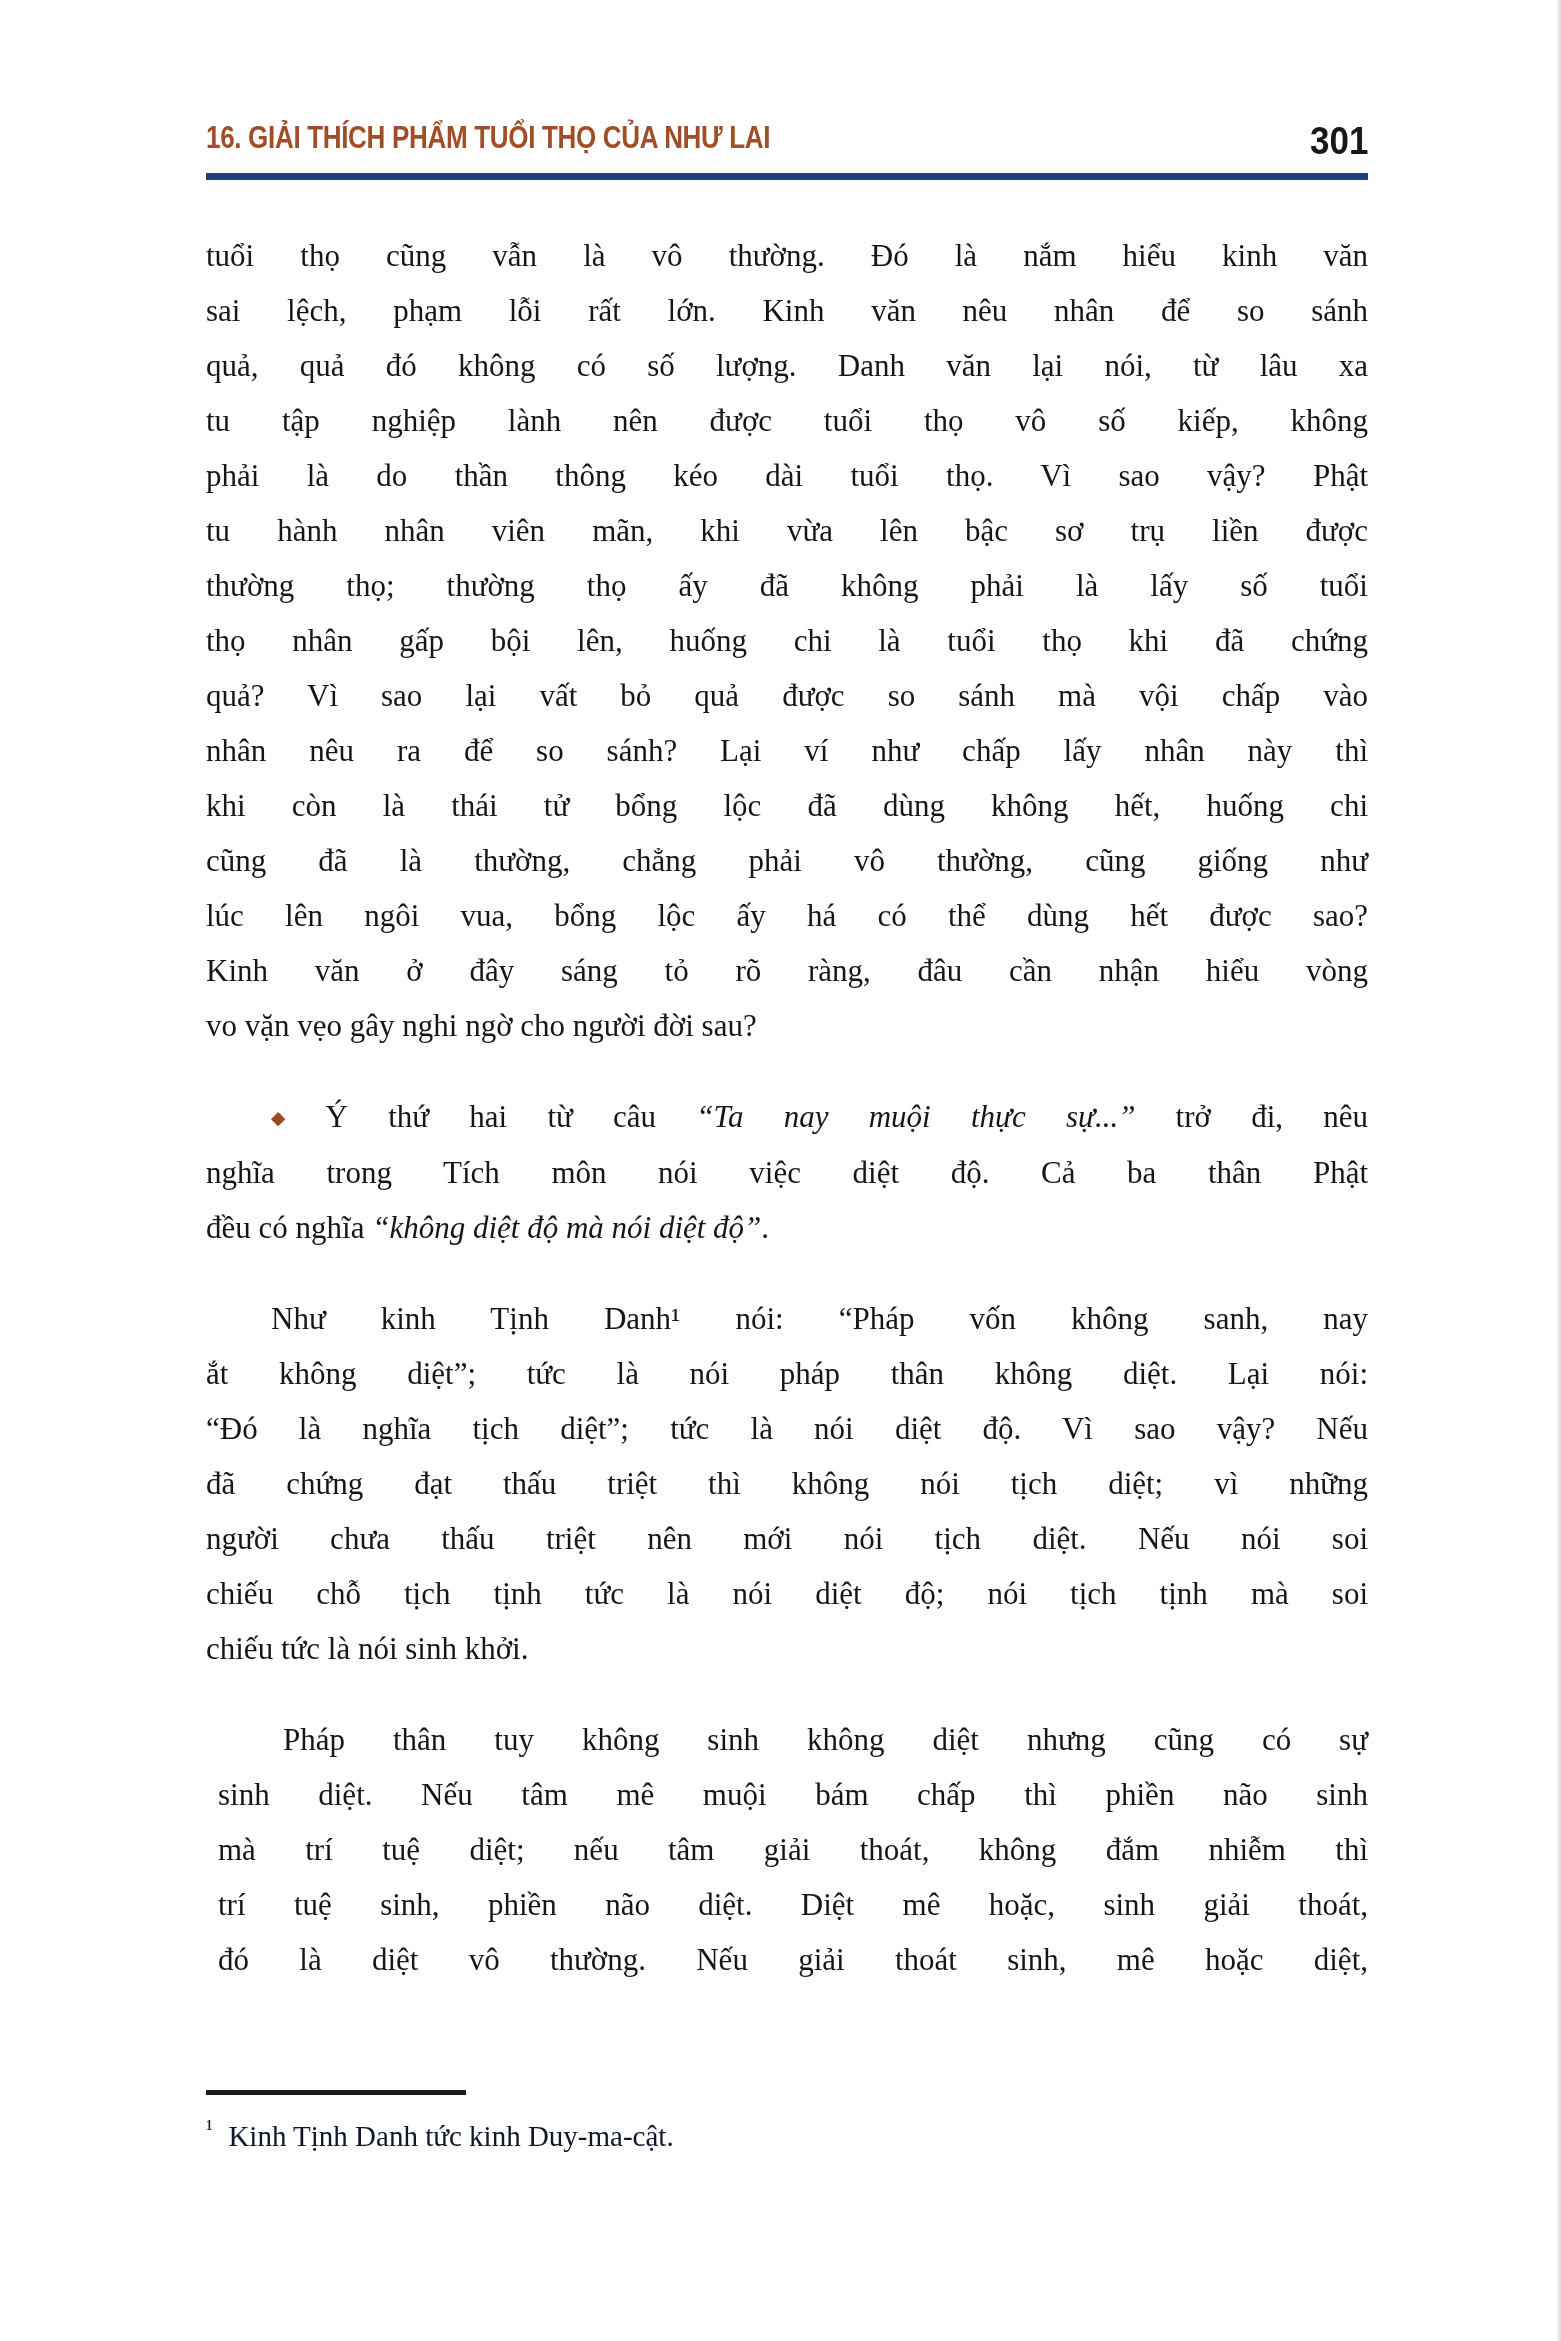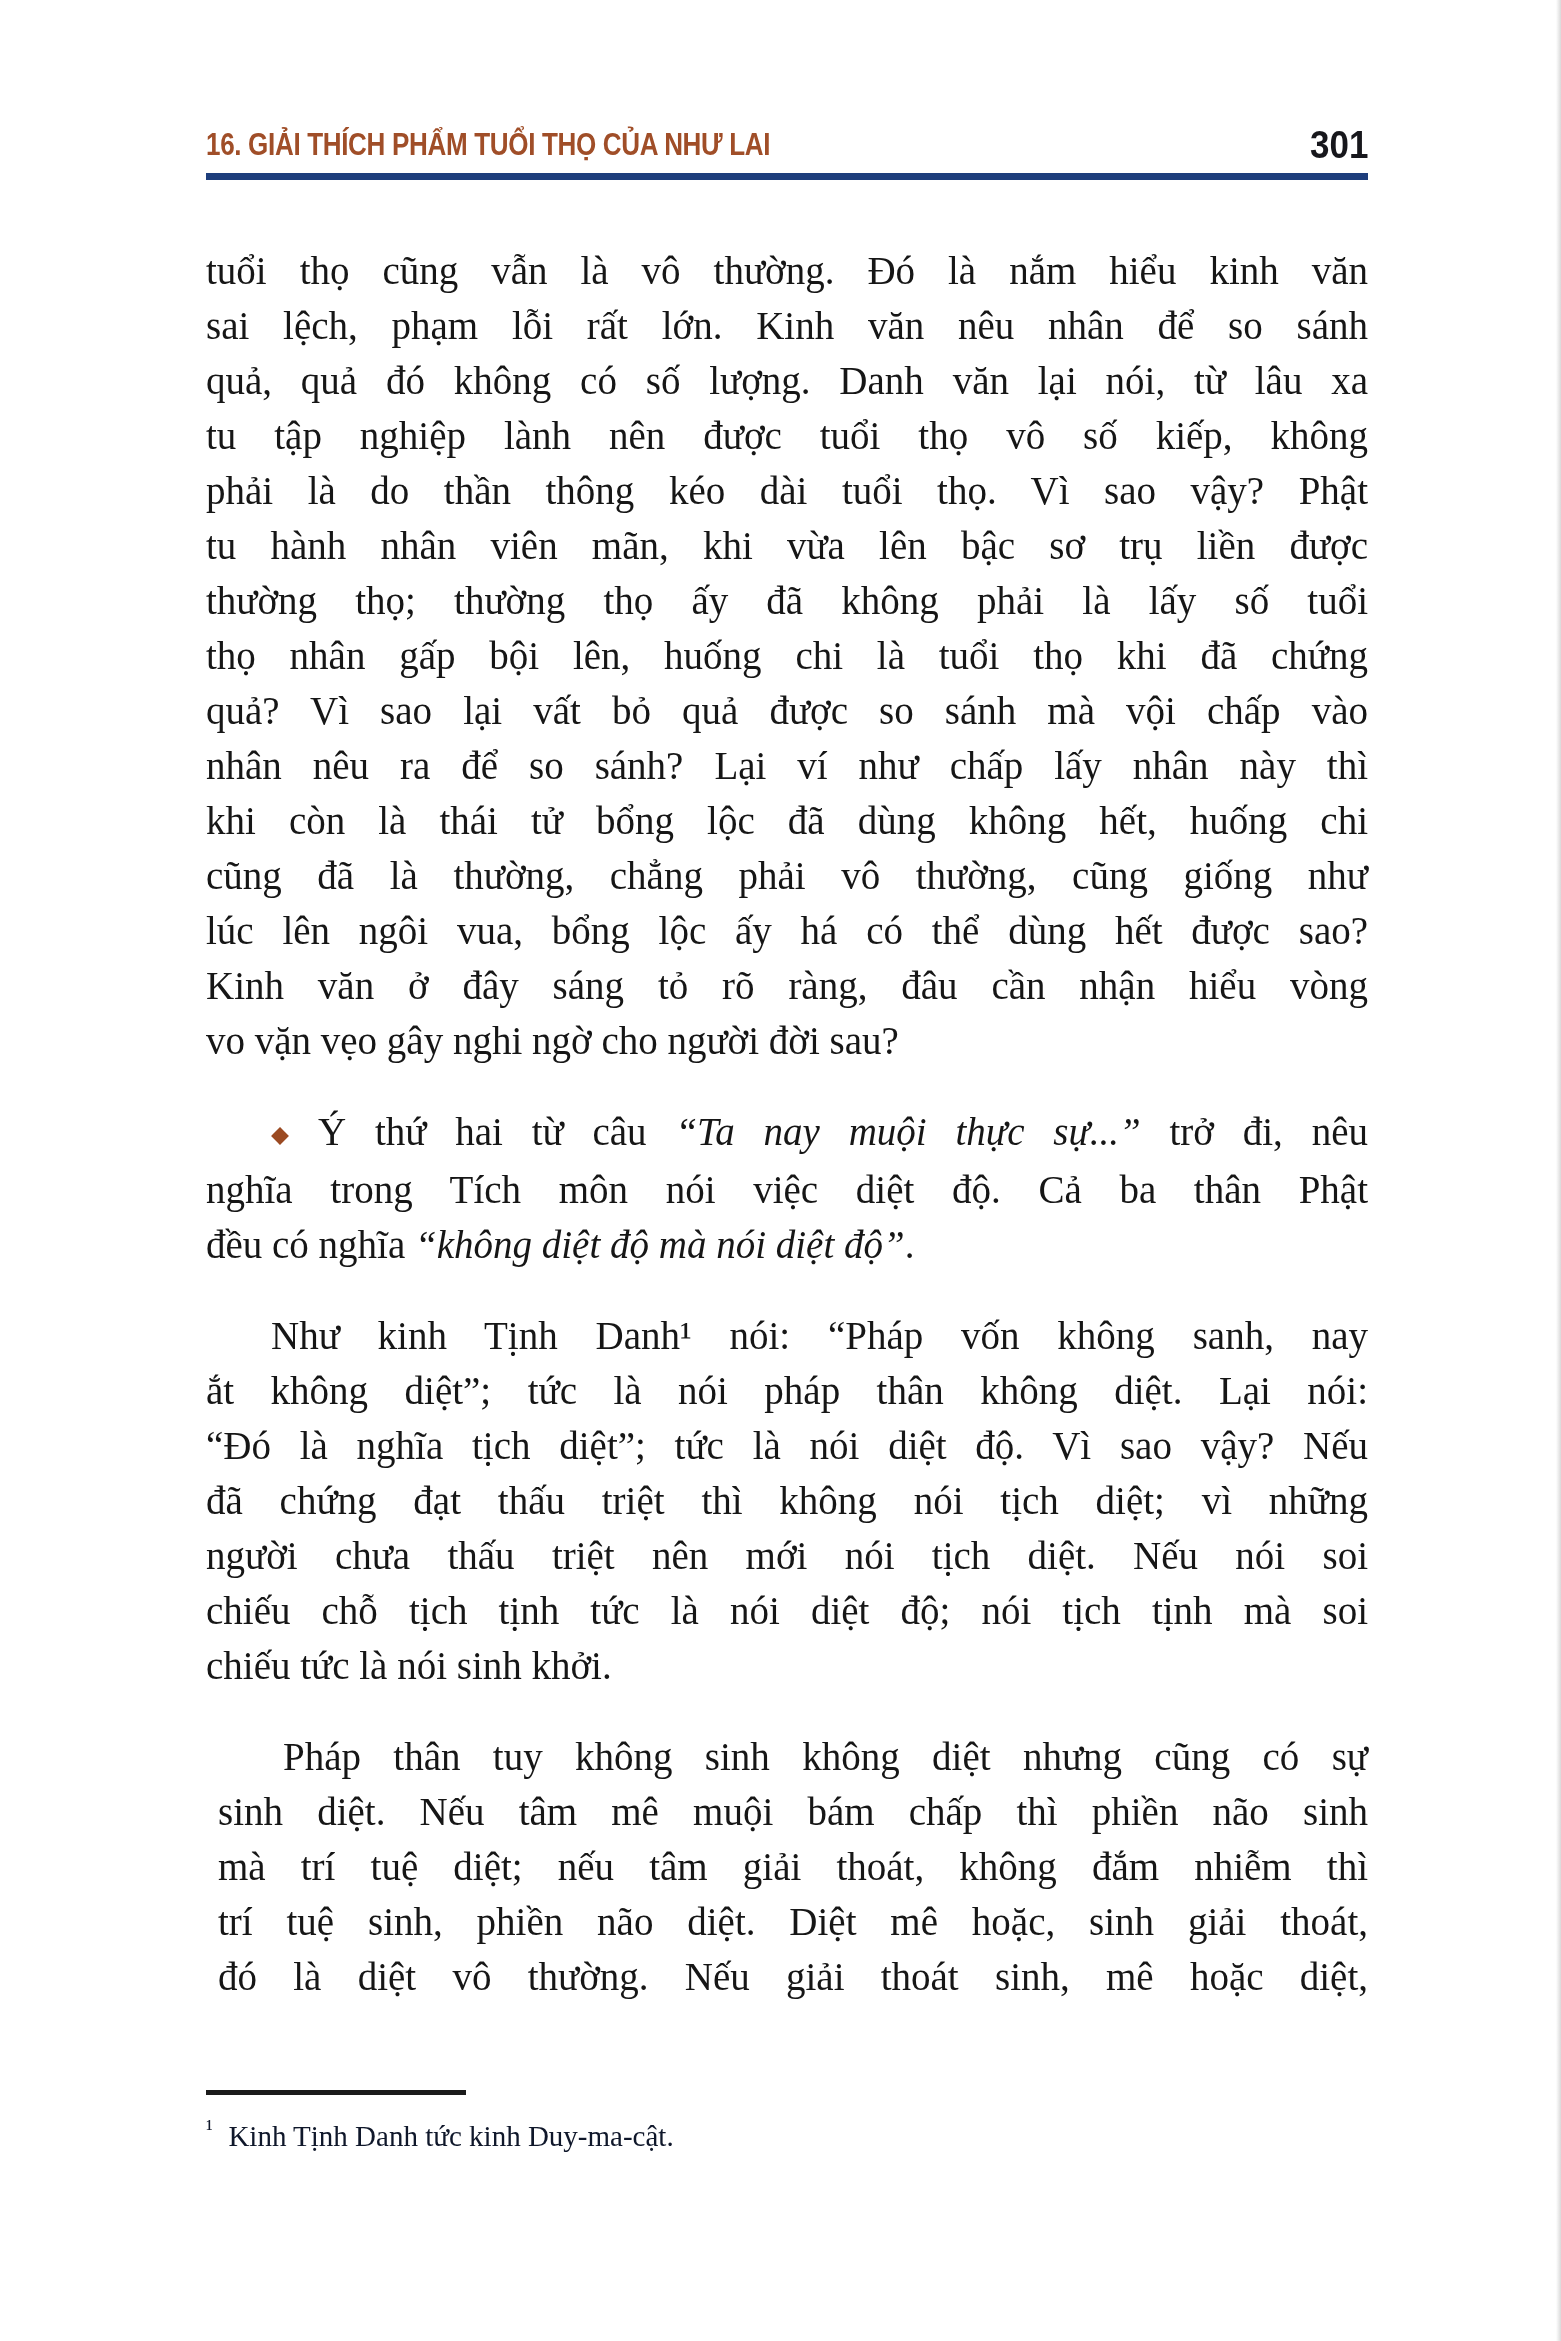--- a/index.html
+++ b/index.html
@@ -10,41 +10,41 @@
     color:#161616;
     overflow:hidden;
   }
   .page-edge{
     position:absolute;right:0;top:0;width:5.2px;height:2342px;
     background:linear-gradient(to right,#ffffff,#d9d9d9);
   }
   
   .header{
     position:absolute;left:206px;right:193px;top:120px;height:50px;
-    display:flex;justify-content:space-between;align-items:center;
+    display:flex;justify-content:space-between;align-items:flex-start;
   }
   .chapter-title{
     font-family:"Liberation Sans","DejaVu Sans",sans-serif;
     font-weight:bold;font-size:31px;letter-spacing:-0.4px;
     transform:scaleX(0.84);transform-origin:left bottom;
     white-space:nowrap;
   }
   .page-number{
     font-family:"Liberation Sans","DejaVu Sans",sans-serif;
     font-weight:bold;font-size:38px;color:#17171c;
     transform:scaleX(0.92);transform-origin:right bottom;
   }
   .header-rule{
     position:absolute;left:206px;right:193px;top:173px;height:7px;
     background:#1e3e7c;
   }
   
   .body-text{
-    position:absolute;left:206px;top:243px;width:1162px;
-    font-size:39px;line-height:55px;
+    position:absolute;left:206px;top:228px;width:1162px;
+    font-size:31px;line-height:55px;
   }
   .paragraph{margin:0 0 36px 0;}
   .paragraph:last-child{margin-bottom:0;margin-left:12px;}
   .line{
     text-align:justify;
     text-align-last:justify;
     white-space:normal;
   }
   .line.no-fill{text-align-last:left;}
   .line.indent{padding-left:65px;}

